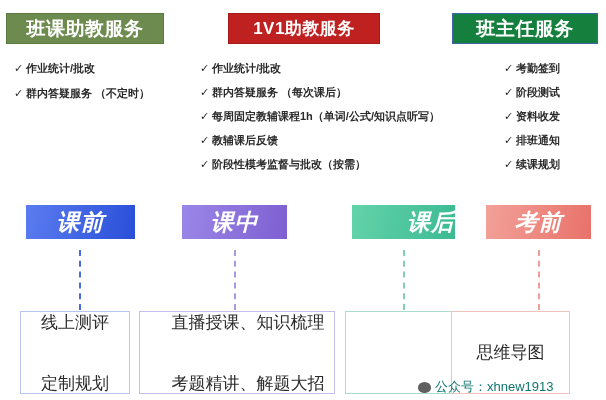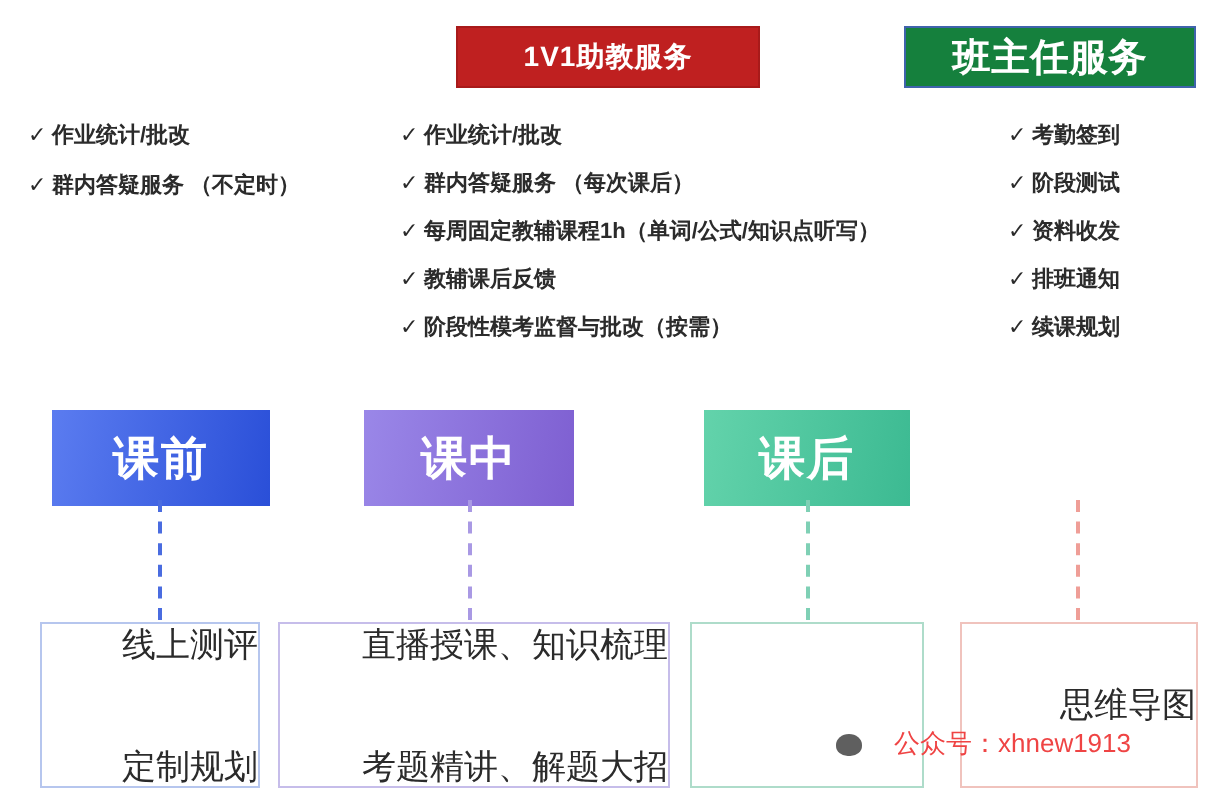--- a/index.html
+++ b/index.html
@@ -39,21 +39,21 @@
     height: 31px;
     font-size: 19px;
     background: #6d8b4e;
     border: 1px solid #5d7a41;
   }
   .badge-red {
     left: 228px;
     top: 13px;
     width: 152px;
     height: 31px;
-    font-size: 14px;
+    font-size: 17px;
     background: #bf2020;
     border: 1px solid #a81a1a;
   }
   .badge-blue {
     left: 452px;
     top: 13px;
     width: 146px;
     height: 31px;
     font-size: 19px;
     background: #15803d;
@@ -97,25 +97,26 @@
     position: absolute;
     display: flex;
     align-items: center;
     justify-content: center;
     color: #ffffff;
     font-size: 23px;
     font-weight: bold;
     letter-spacing: 1px;
     box-sizing: border-box;
     top: 205px;
-    height: 48px;
+    height: 34px;
+    font-style: italic;
   }
   .stage-pre  { left: 26px;  width: 109px; background: linear-gradient(100deg, #5b7cf0 0%, #2a4fd8 100%); }
   .stage-mid  { left: 182px; width: 105px; background: linear-gradient(100deg, #9a87e8 0%, #7e5fd1 100%); }
-  .stage-post { left: 352px; width: 103px; background: linear-gradient(100deg, #63d3ab 0%, #3cba92 100%); }
+  .stage-post { left: 352px; width: 103px; background: linear-gradient(100deg, #63d3ab 0%, #3cba92 100%); justify-content: flex-end; }
   .stage-exam { left: 486px; width: 105px; background: linear-gradient(100deg, #f2a199 0%, #e8726a 100%); }
 
   
   .connector {
     position: absolute;
     top: 250px;
     height: 60px;
     width: 0;
     border-left: 2px dashed #9aa9e8;
   }
@@ -126,59 +127,62 @@
 
   
   .detail {
     position: absolute;
     box-sizing: border-box;
     background: #ffffff;
     top: 311px;
     height: 83px;
     display: flex;
     flex-direction: column;
-    align-items: flex-end;
+    align-items: center;
     justify-content: center;
     color: #2b2b2b;
     font-size: 17px;
     line-height: 25px;
     white-space: nowrap;
     gap: 36px;
   }
   .detail-pre  { left: 20px;  width: 110px; border: 1px solid #b6c6ee; }
   .detail-mid  { left: 139px; width: 196px; border: 1px solid #c6bdea; padding-left: 22px; }
   .detail-post { left: 345px; width: 117px; border: 1px solid #aedcca; }
-  .detail-exam { left: 480px; width: 119px; border: 1px solid #f0c3bd; }
+  .detail-exam { left: 451px; width: 119px; border: 1px solid #f0c3bd; }
 
   
   .watermark {
     position: absolute;
     left: 418px;
-    top: 363px;
-    display: flex;
-    align-items: center;
-    gap: 16px;
-    color: #ef4444;
+    top: 378px;
+    display: flex;
+    align-items: center;
+    gap: 4px;
+    color: #0f766e;
     font-size: 13px;
     white-space: nowrap;
     pointer-events: none;
   }
   .wm-dot {
     width: 13px;
     height: 11px;
     border-radius: 50% 50% 45% 45%;
     background: #5f5f5f;
     display: inline-block;
   }
 </style>
 </head>
 <body>
 
 <div class="page">
 
+  <div class="badge badge-green">
+    <span>班课助教服务</span>
+  </div>
 
   <div class="badge badge-red">
     <span>1V1助教服务</span>
   </div>
 
   <div class="badge badge-blue">
     <span>班主任服务</span>
   </div>
 
   <div class="checklist checklist-col1">
@@ -239,20 +243,23 @@
   </div>
 
   <div class="stage stage-pre">
     <span>课前</span>
   </div>
   <div class="stage stage-mid">
     <span>课中</span>
   </div>
   <div class="stage stage-post">
     <span>课后</span>
+  </div>
+  <div class="stage stage-exam">
+    <span>考前</span>
   </div>
 
   <div class="connector conn-pre"></div>
   <div class="connector conn-mid"></div>
   <div class="connector conn-post"></div>
   <div class="connector conn-exam"></div>
 
   <div class="detail detail-pre">
     <span>线上测评</span>
     <span>定制规划</span>

